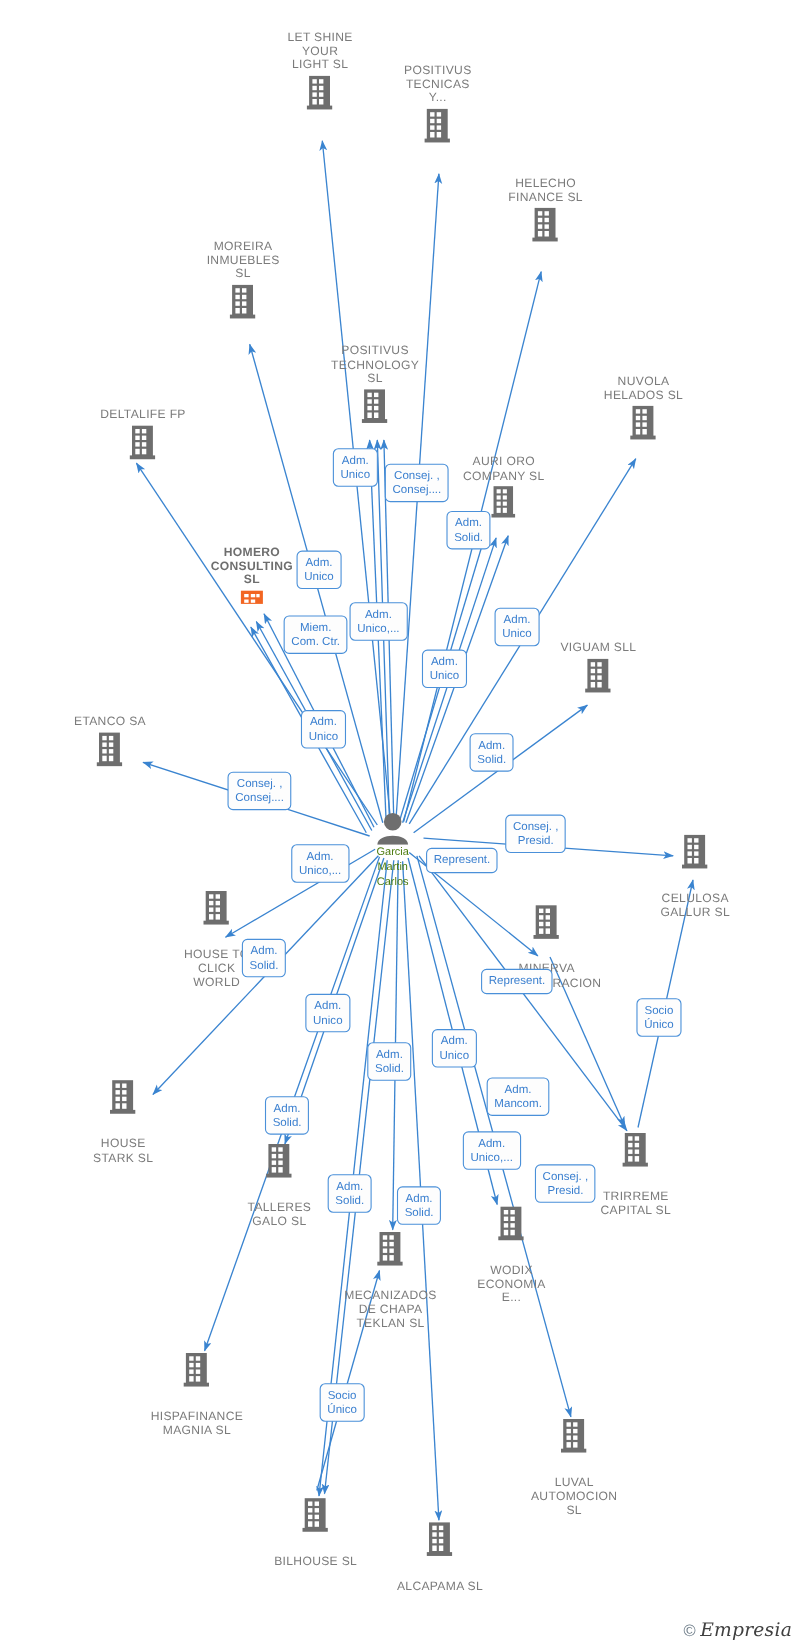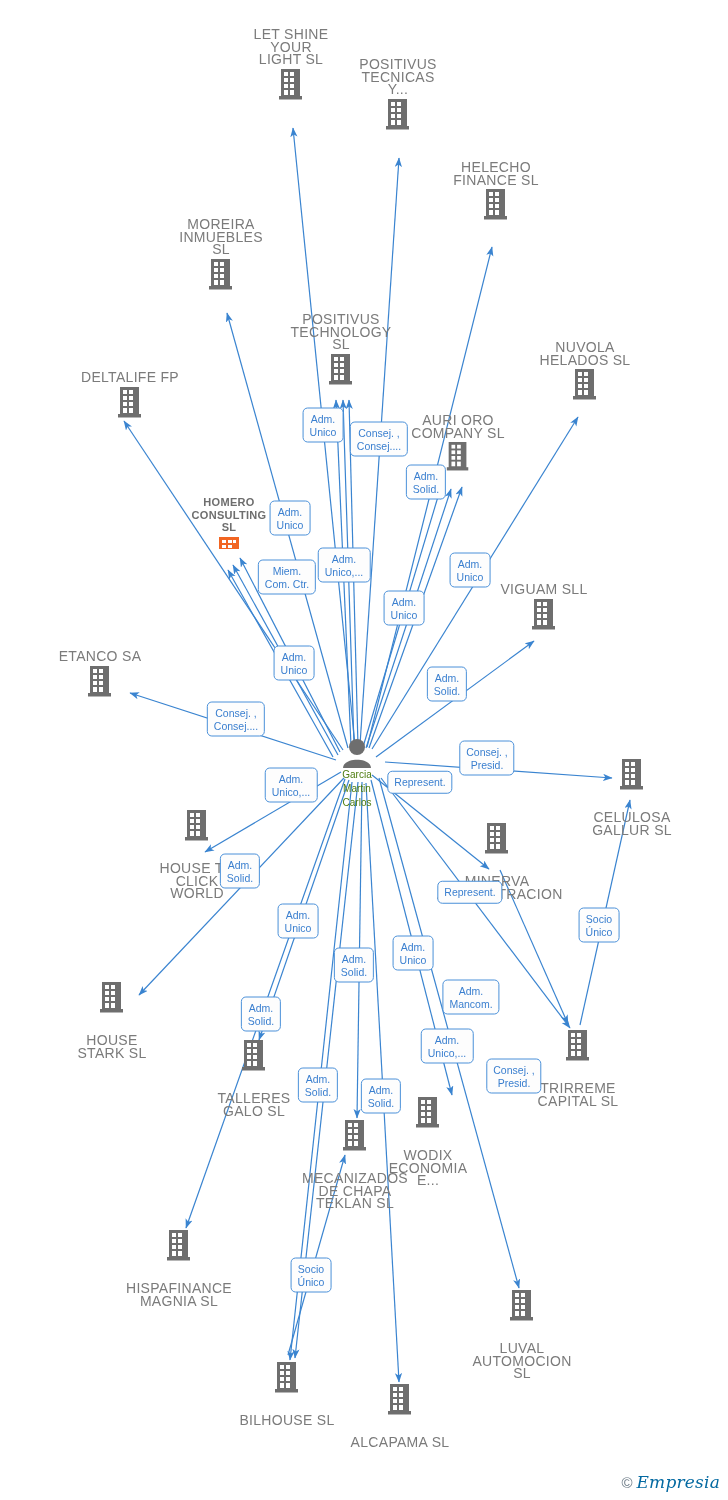--- a/index.html
+++ b/index.html
@@ -31,21 +31,21 @@
     text-align: center;
     width: 120px;
   }
   .node .ico {
     display: block;
     margin: 0 auto;
     line-height: 0;
   }
   .node .nlabel {
     display: block;
-    font-size: 14px;
+    font-size: 11px;
     line-height: 12.5px;
     color: #7b7b7b;
     letter-spacing: 0.3px;
     white-space: pre-line;
     font-weight: normal;
   }
   .node.label-above .nlabel { margin-bottom: 1px; }
   .node.label-below .nlabel { margin-top: 20px; }
 
   .person .pname {
@@ -77,21 +77,21 @@
     bottom: 8px;
     display: flex;
     align-items: center;
     gap: 4px;
   }
   .watermark .wm-c {
     color: #6b7a86;
     font-size: 15px;
   }
   .watermark .wm-text {
-    color: #0369a1;
+    color: #404040;
     font-size: 17px;
     font-family: "DejaVu Serif", serif;
     font-style: italic;
     letter-spacing: 0.2px;
   }
 </style>
 </head>
 <body>
 
 <div id="canvas">
@@ -540,21 +540,21 @@
             <rect x="14" y="17" width="4" height="4"></rect>
             <rect x="8" y="23" width="4" height="5"></rect>
             <rect x="14" y="23" width="4" height="5"></rect>
           </g>
         </svg>
     </span>
     <span class="nlabel">TRIRREME
 CAPITAL  SL</span>
   </div>
 
-  <div class="node label-below" style="left:428px; top:1095px;">
+  <div class="node label-below" style="left:465px; top:1095px;">
     <span class="ico">
       <svg width="30" height="34" viewBox="0 0 30 34">
           <g fill="#6e6e6e">
             <rect x="5" y="2" width="19" height="28"></rect>
             <rect x="3" y="29" width="23" height="3.5"></rect>
           </g>
           <g fill="#ffffff">
             <rect x="8" y="5" width="4" height="4"></rect>
             <rect x="14" y="5" width="4" height="4"></rect>
             <rect x="8" y="11" width="4" height="4"></rect>

